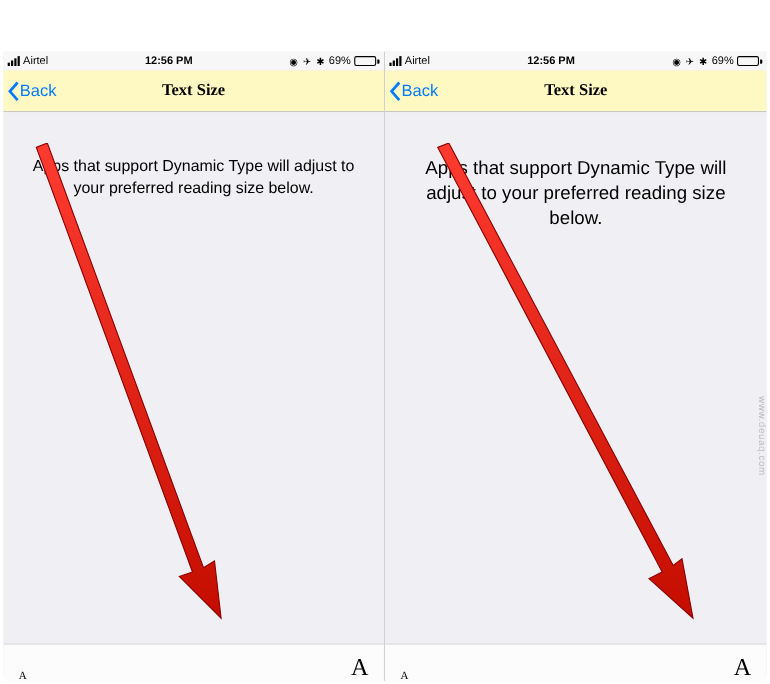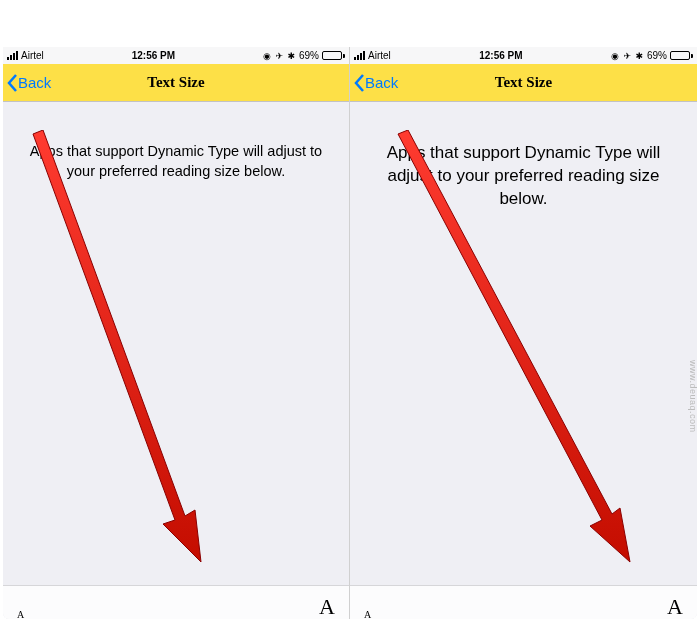--- a/index.html
+++ b/index.html
@@ -55,21 +55,21 @@
   }
   .battery-body {
     width: 20px; height: 9px; border: 1px solid #000; border-radius: 2px;
     position: relative; padding: 1px;
   }
   .battery-fill { height: 100%; width: 69%; background: #000; border-radius: 1px; }
   .battery-tip { width: 2px; height: 4px; background:#000; margin-left:1px; border-radius:0 1px 1px 0;}
   
   .nav-bar {
     height: 38px;
-    background: #fde047;
+    background: #fef9c3;
     border-bottom: 1px solid #c2c2c4;
     display: flex;
     align-items: center;
     position: relative;
   }
   .back-btn {
     display: flex; align-items: center;
     color: #007aff;
     font-size: 15px;
     padding-left: 4px;

